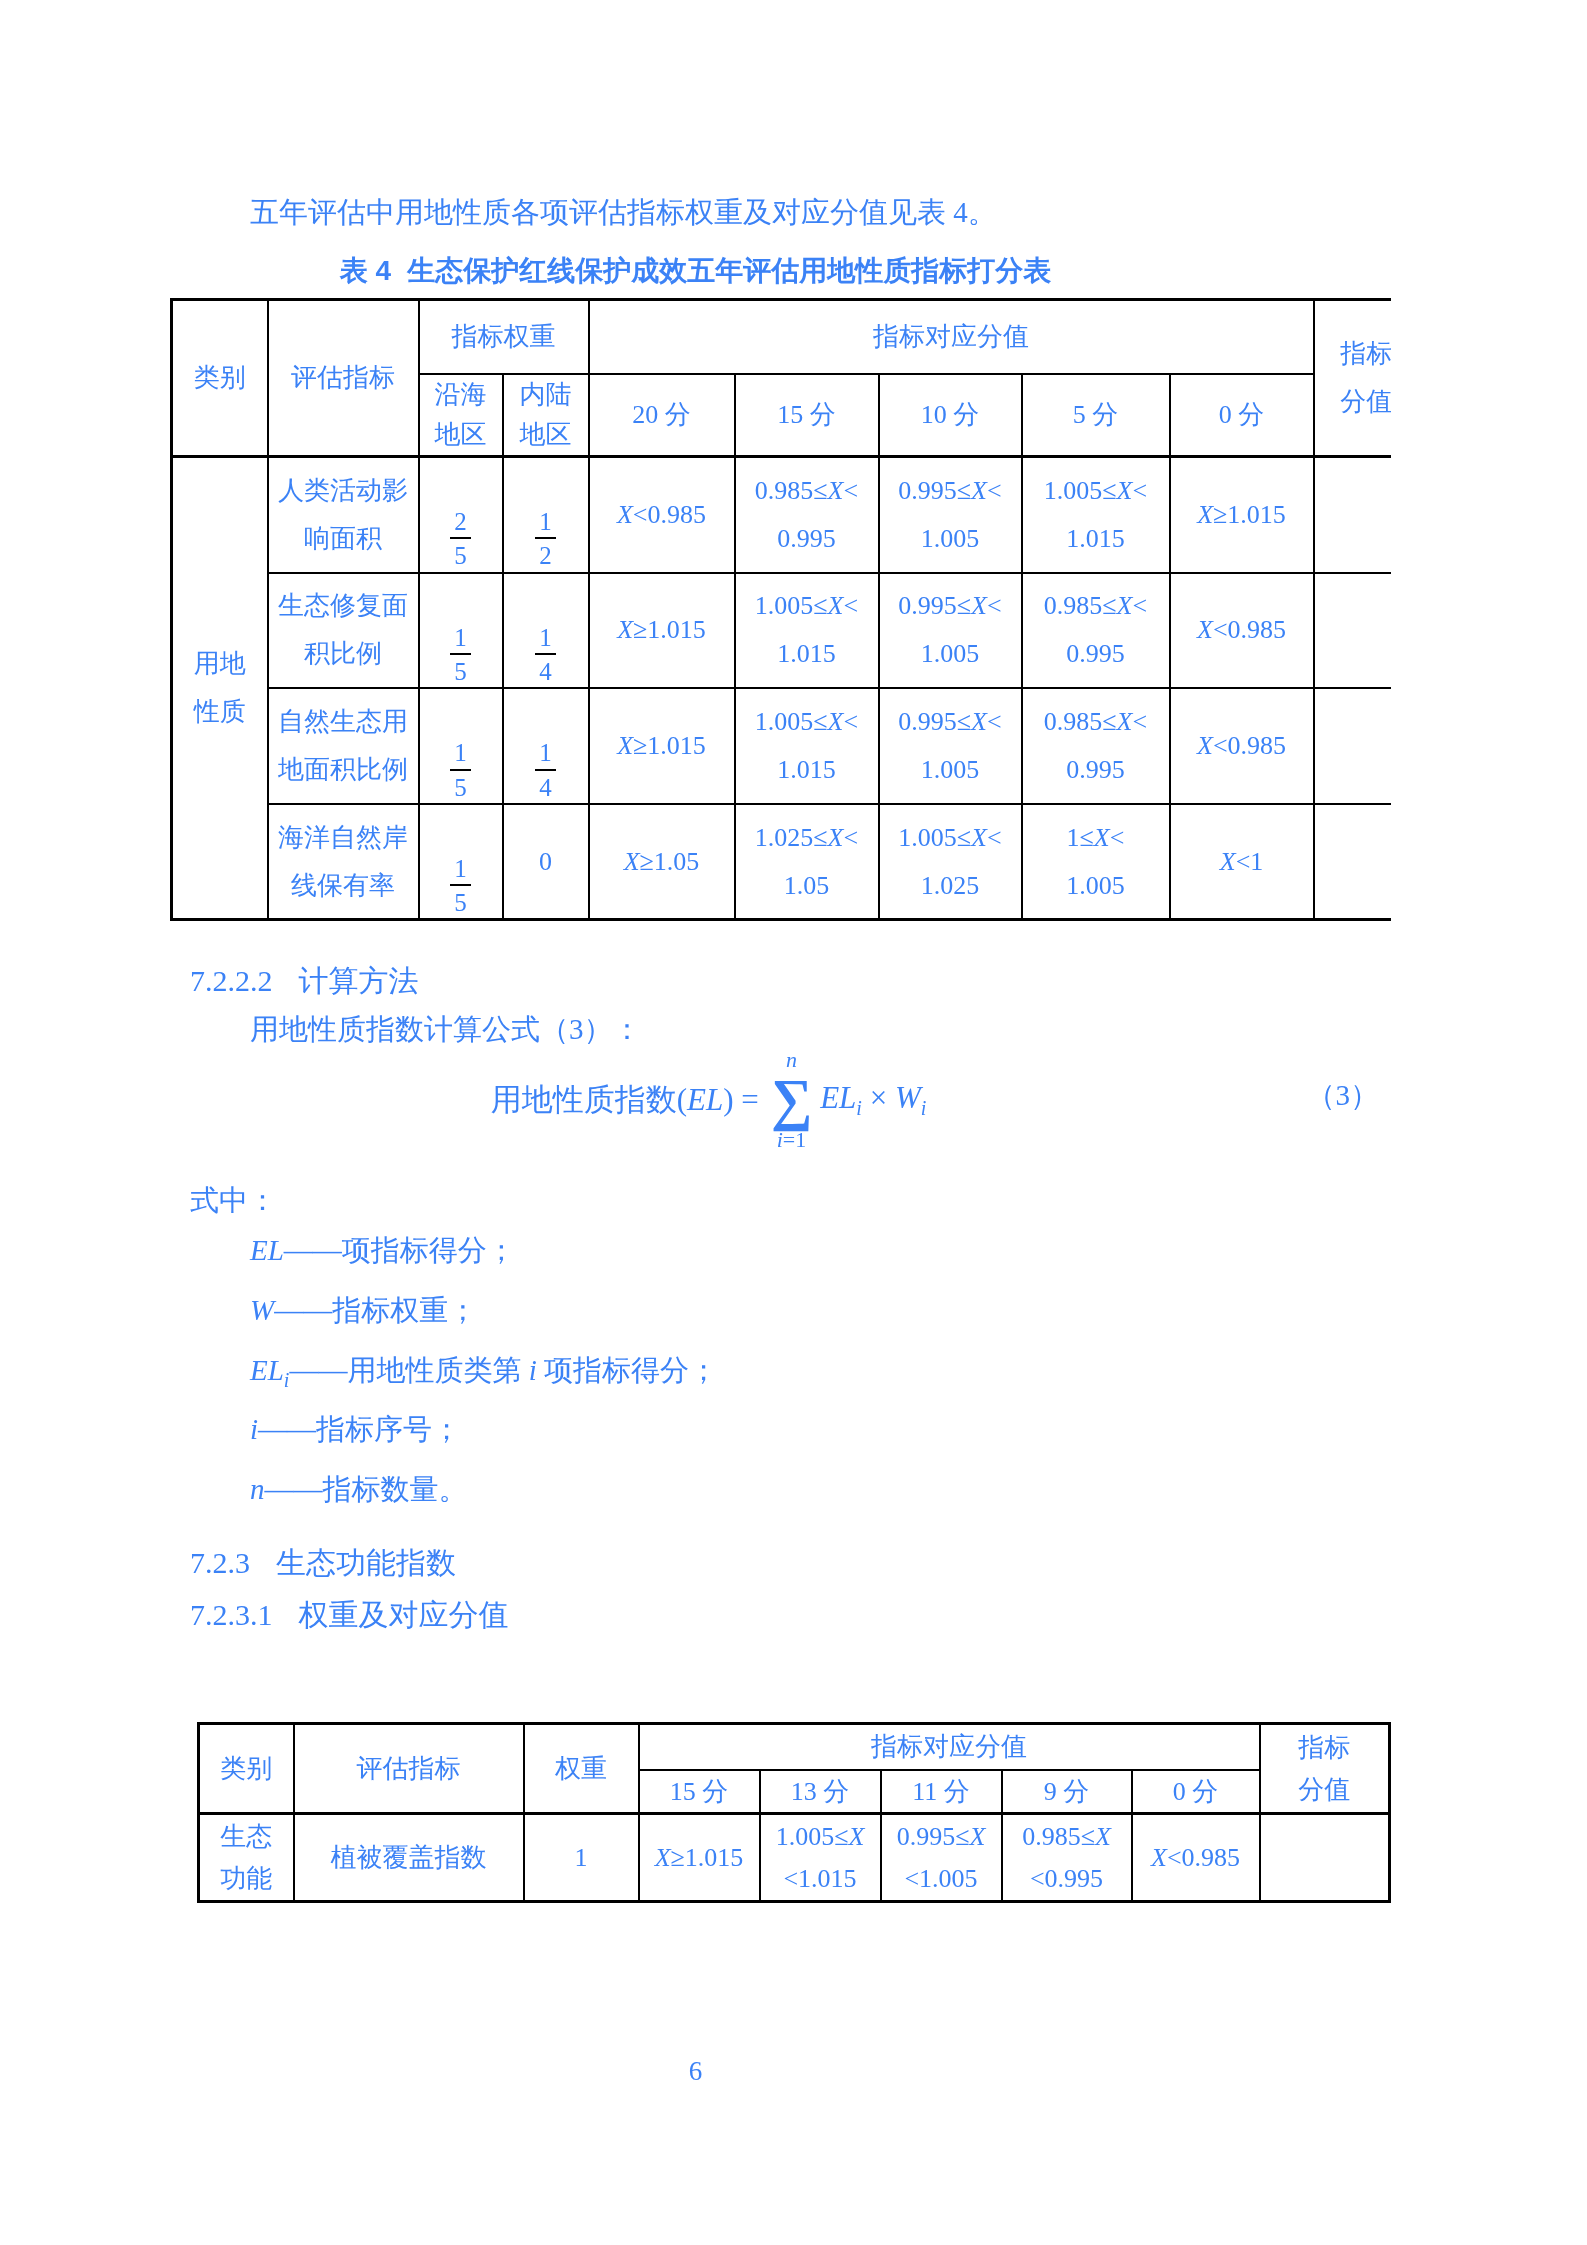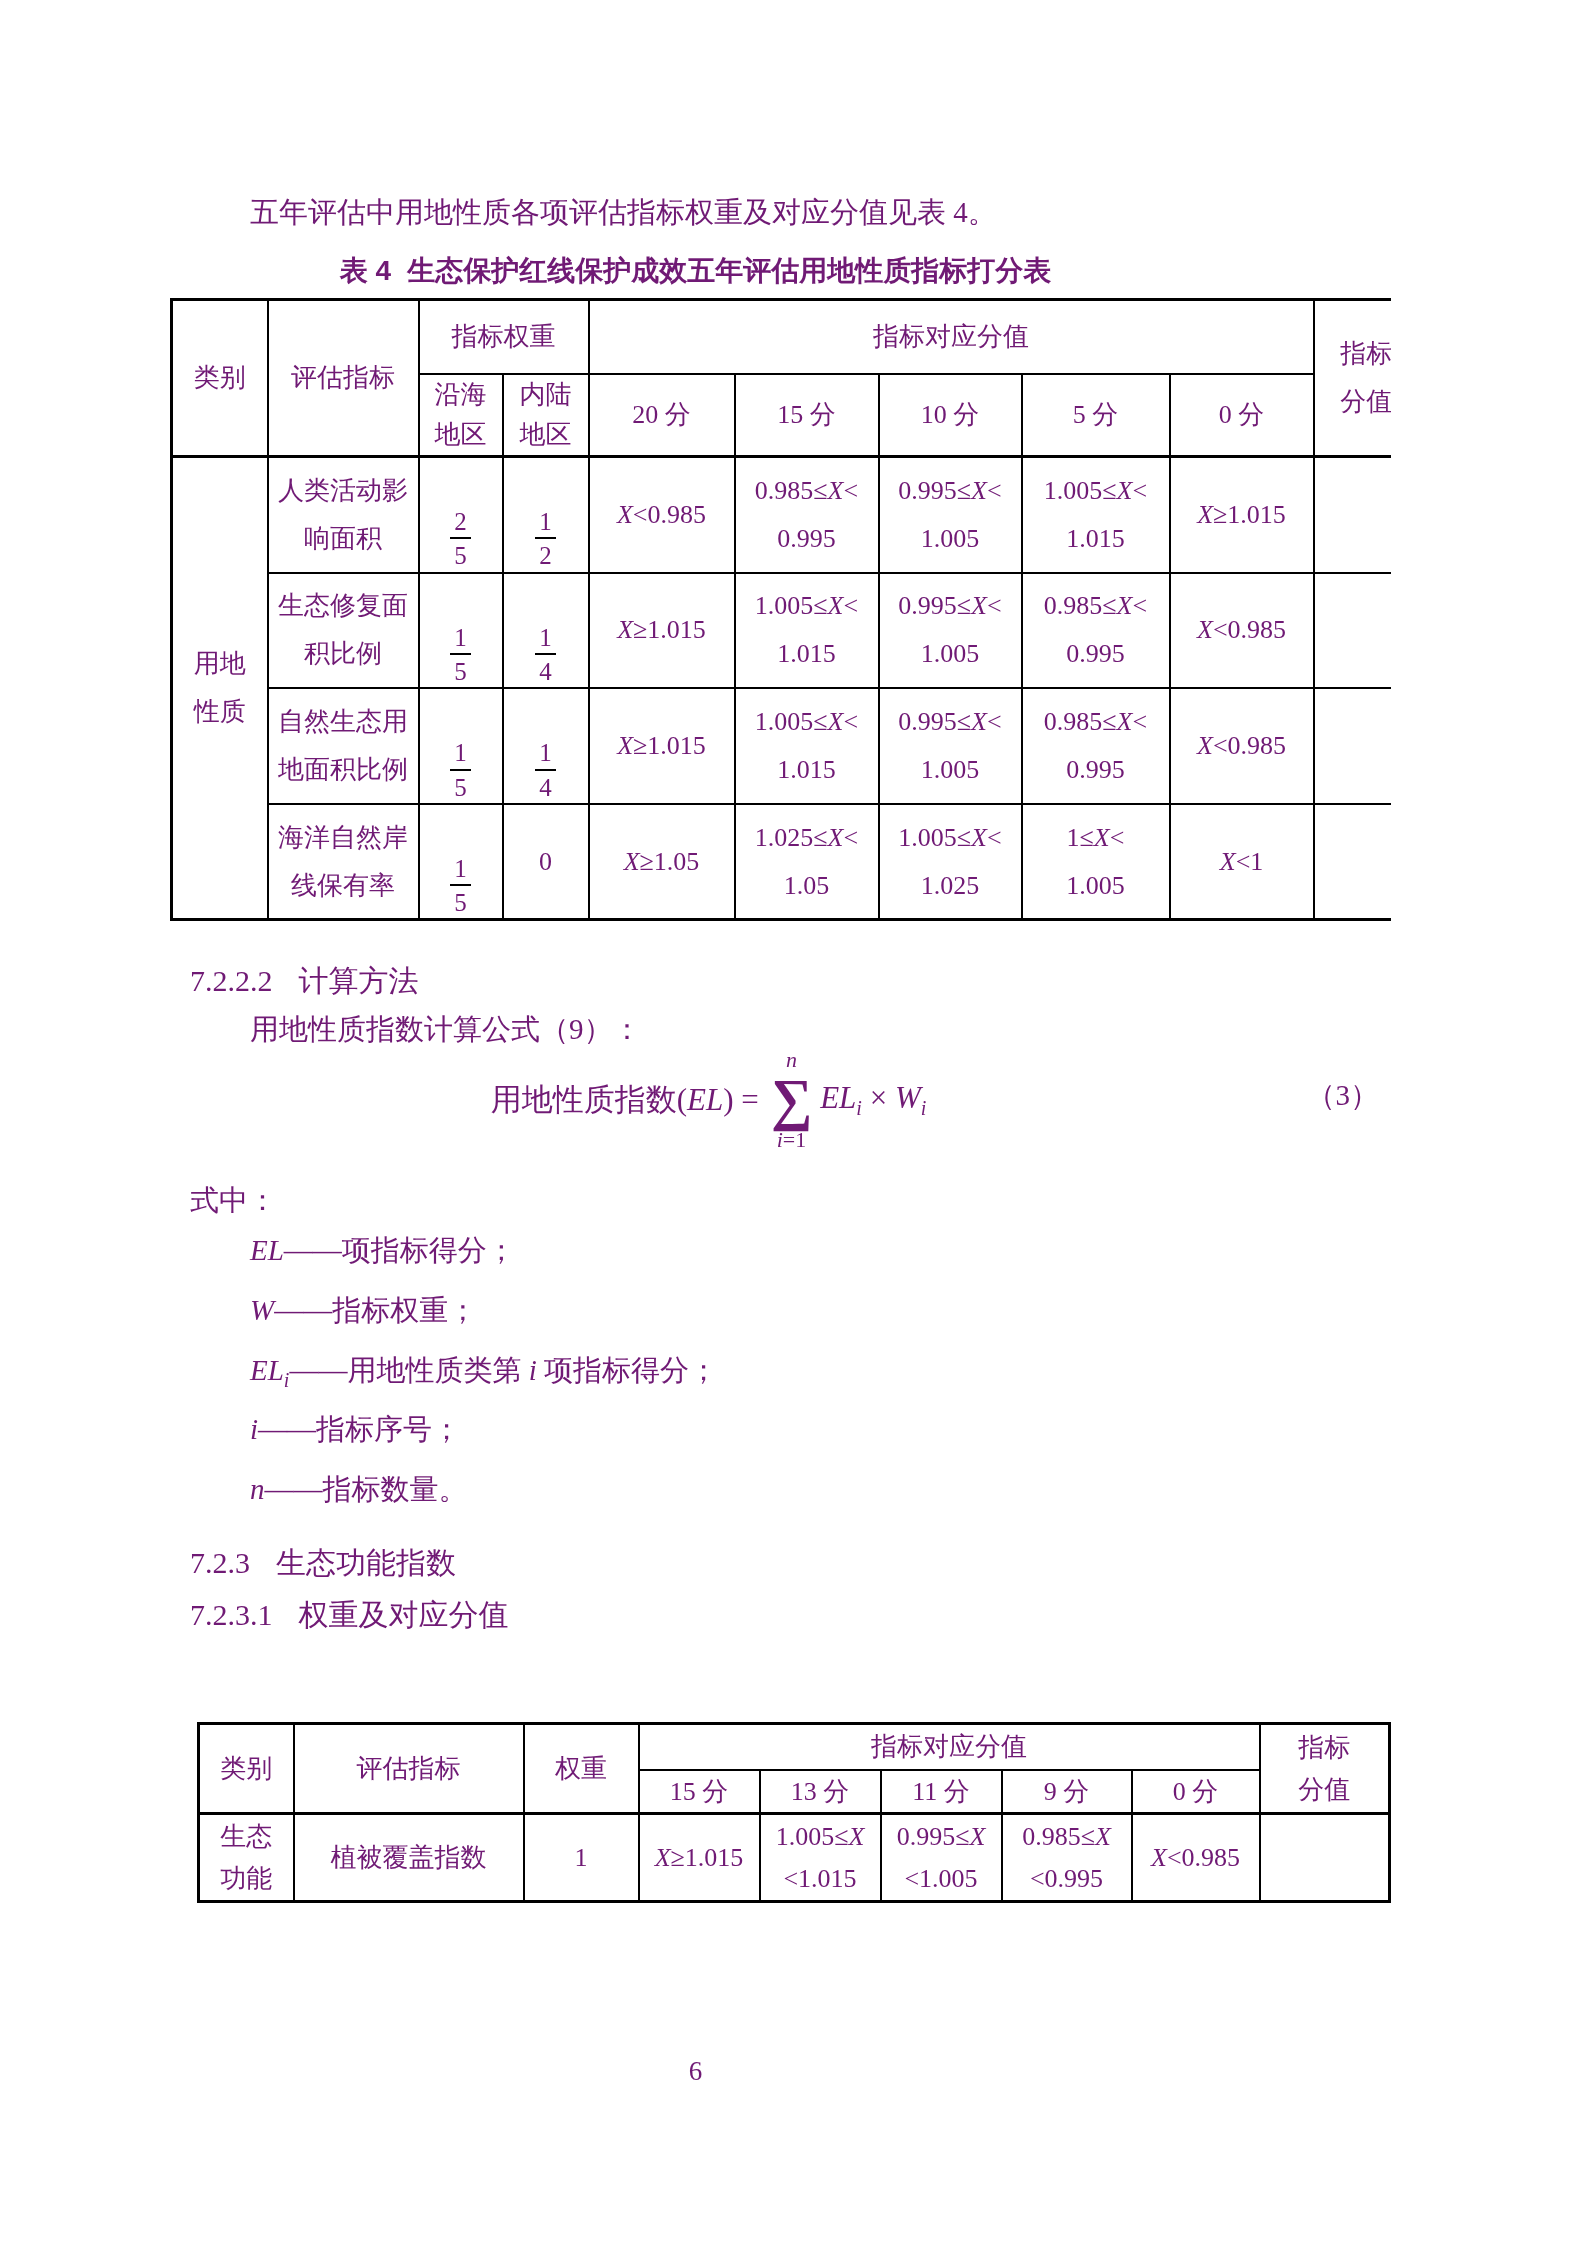--- a/index.html
+++ b/index.html
@@ -1,20 +1,20 @@
 <!DOCTYPE html>
 <html><head>
 <meta charset="utf-8">
 <style>
   html,body{margin:0;padding:0;background:#fff;}
   .page{
     position:relative;
     width:1391px;height:2245px;
     background:#ffffff;
-    color:#701a75;
+    color:#3b82f6;
     font-family:"Liberation Serif","DejaVu Serif",serif;
     overflow:hidden;
   }
   .para{position:absolute;font-size:29px;line-height:34px;white-space:nowrap;}
   .heading{position:absolute;font-size:30px;white-space:nowrap;}
   .heading .sec-num{display:inline-block;margin-right:26px;text-align:right;}
   .tbl-caption{
     position:absolute;left:0;width:100%;text-align:center;
     font-family:"Liberation Sans","DejaVu Sans",sans-serif;
     font-weight:bold;font-size:28px;white-space:nowrap;
@@ -193,21 +193,21 @@
         <td><i>X</i>&lt;1</td>
         <td></td>
       </tr>
     </tbody>
   </table>
 
   <div class="heading" style="left:190px;top:961px;">
     <span class="sec-num">7.2.2.2</span><span>计算方法</span>
   </div>
 
-  <div class="para" style="left:250px;top:1012px;">用地性质指数计算公式（9）：</div>
+  <div class="para" style="left:250px;top:1012px;">用地性质指数计算公式（3）：</div>
 
   <div class="formula-wrap">
     <div class="f-row">
       <span class="f-lhs">用地性质指数(<i>EL</i>) =</span>
       <span class="f-sum">
         <span class="f-top"><i>n</i></span>
         <span class="f-sigma">∑</span>
         <span class="f-bot"><i>i</i>=1</span>
       </span>
       <span class="f-rhs"><i>EL</i><sub><i>i</i></sub><span> × </span><i>W</i><sub><i>i</i></sub></span>

